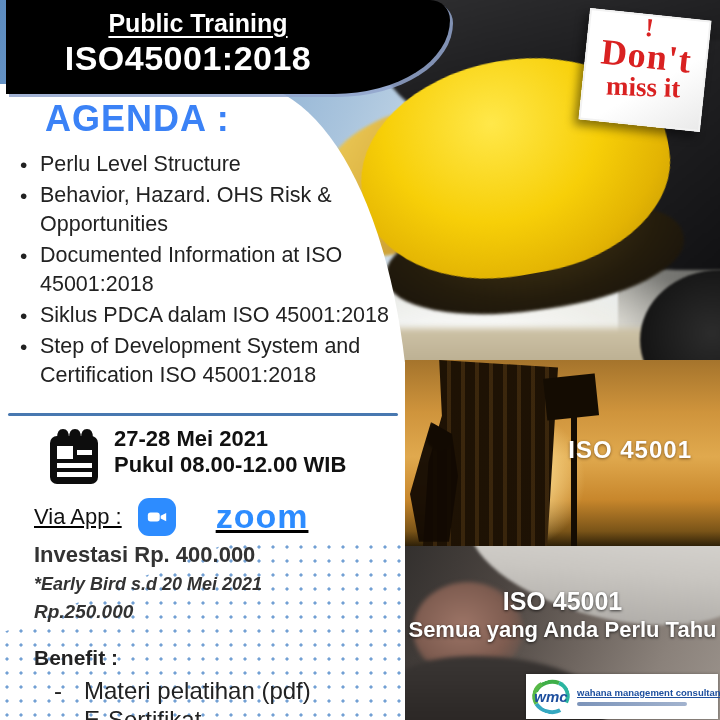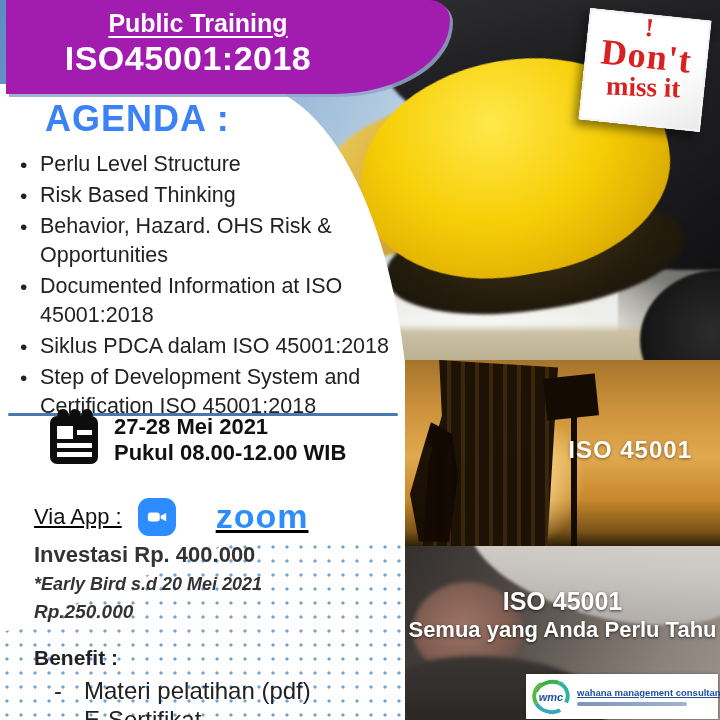--- a/index.html
+++ b/index.html
@@ -71,21 +71,21 @@
     position:absolute; left:0; top:540px; width:406px; height:180px;
     background-image:radial-gradient(circle, #6b9bd2 1.3px, rgba(107,155,210,0) 1.9px);
     background-size:14px 14px;
     clip-path:polygon(0 52%, 58% 0, 100% 0, 100% 100%, 0 100%);
     opacity:.95;
   }
 
   
   .header-pill {
     position:absolute; left:6px; top:0; width:444px; height:94px;
-    background:#a21caf;
+    background:#000000;
     border-radius:0 26px 150px 0 / 0 26px 96px 0;
     box-shadow:3px 3px 0 0 rgba(146,165,205,.85);
     color:#fff; text-align:center; padding-top:9px;
   }
   .header-pill .kicker {
     display:inline-block; font-size:25px; font-weight:bold;
     text-decoration:underline; text-underline-offset:4px; margin-right:60px;
   }
   .header-pill .title {
     font-size:34px; font-weight:bold; letter-spacing:.5px;
@@ -115,21 +115,21 @@
   .agenda li::before {
     content:"•"; position:absolute; left:6px; top:0; font-size:21px; color:#222;
   }
 
   .divider {
     position:absolute; left:8px; top:413px; width:390px; height:3px;
     background:#4878b0; border-radius:2px;
   }
 
   
-  .schedule { position:absolute; left:48px; top:406px; display:flex; align-items:flex-end; }
+  .schedule { position:absolute; left:48px; top:426px; display:flex; align-items:flex-start; }
   .cal-icon { width:52px; height:60px; margin-right:14px; }
   .schedule .stext { font-weight:bold; color:#111; }
   .schedule .date { font-size:22px; line-height:26px; }
   .schedule .time { font-size:22px; line-height:26px; }
 
   
   .via { position:absolute; left:34px; top:497px; display:flex; align-items:center;text-decoration:underline; }
   .via .label { font-size:22px; color:#111; margin-right:16px; }
   .zoom-badge {
     width:38px; height:38px; border-radius:11px; background:#2d8cff;
@@ -222,21 +222,21 @@
     border-top-color:#3fae49; border-right-color:#2bb5a0; border-radius:50%;
     transform:rotate(-20deg);
   }
   .logo-circle .arc2 {
     position:absolute; inset:0; border:4px solid transparent;
     border-bottom-color:#35a8c0; border-left-color:#57b847; border-radius:50%;
     transform:rotate(15deg);
   }
   .logo-circle .initials {
     position:absolute; inset:0; display:flex; align-items:center; justify-content:center;
-    color:#1d4f9e; font-weight:bold; font-style:italic; font-size:11px;
+    color:#1d4f9e; font-weight:bold; font-style:italic; font-size:15px;
   }
   .logo-text .name {
     font-size:9.5px; color:#1d4f9e; font-weight:bold; text-decoration:underline;
     line-height:12px; white-space:nowrap;
   }
   .logo-text .tagline {
     margin-top:3px; width:110px; height:4px; border-radius:2px;
     background:linear-gradient(90deg,#5b79a8,#8ba0c2); opacity:.8;
   }
 </style>
@@ -269,21 +269,20 @@
   <div class="badge">
     <div class="mark">!</div>
     <div class="l1">Don't</div>
     <div class="l2">miss it</div>
   </div>
 
   <div class="agenda">
     <h2>AGENDA :</h2>
     <ul>
       <li>Perlu Level Structure</li>
-      <li>Risk Based Thinking</li>
       <li>Behavior, Hazard. OHS Risk &amp; Opportunities</li>
       <li>Documented Information at ISO 45001:2018</li>
       <li>Siklus PDCA dalam ISO 45001:2018</li>
       <li>Step of Development System and Certification ISO 45001:2018</li>
     </ul>
   </div>
 
   <div class="divider"></div>
 
   <div class="schedule">

